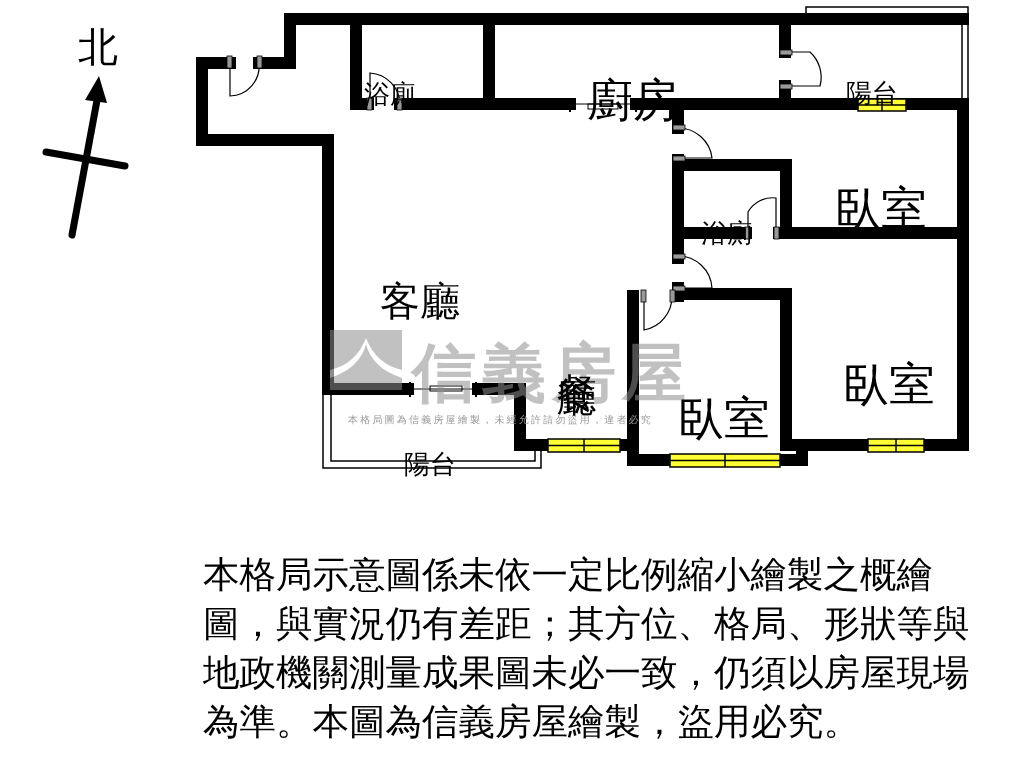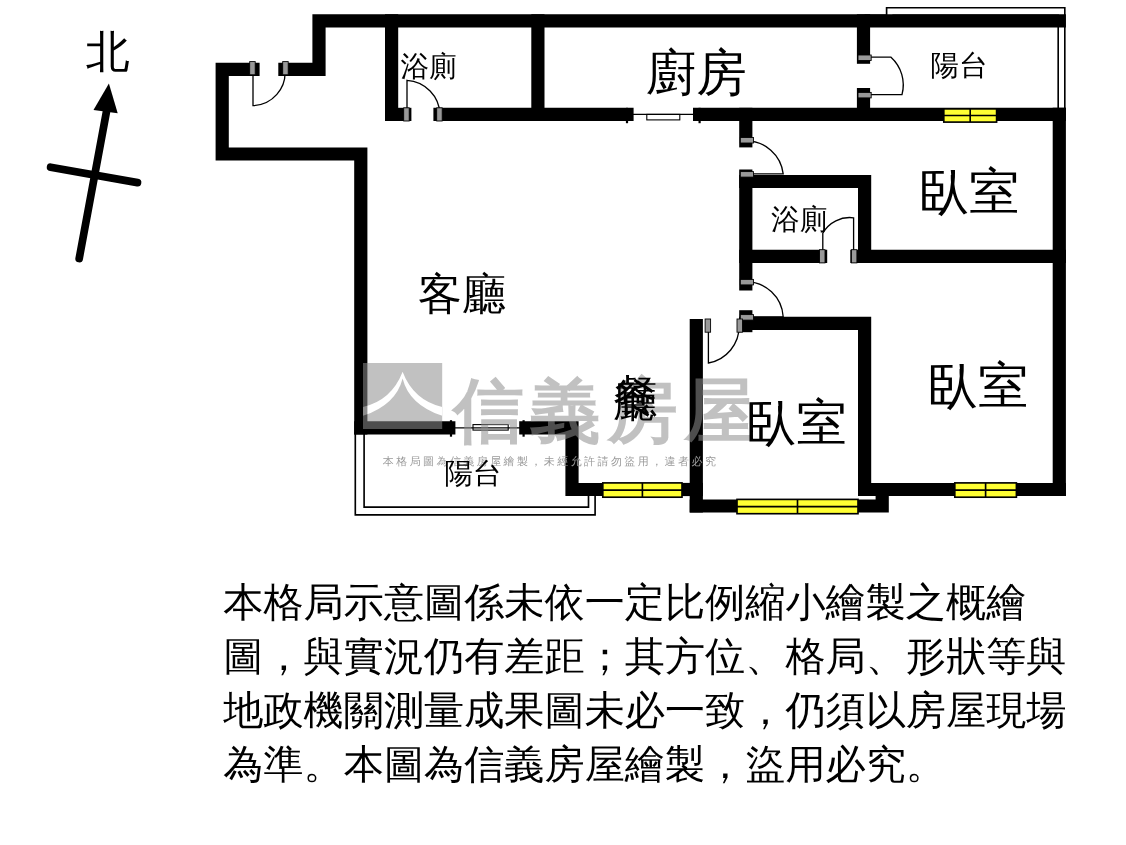--- a/index.html
+++ b/index.html
@@ -1,29 +1,29 @@
 <!DOCTYPE html>
 <html><head>
 <meta charset="utf-8">
 <style>
   html, body { margin: 0; padding: 0; background: #ffffff; }
   body { width: 1024px; height: 768px; position: relative; overflow: hidden;
          font-family: "DejaVu Sans", "Liberation Sans", sans-serif; }
   #plan { position: absolute; left: 0; top: 0; width: 1024px; height: 500px; }
-  .room-label { position: absolute; color: #000; font-family: Liberation Serif, serif; white-space: nowrap; line-height: 1; }
+  .room-label { position: absolute; color: #000; font-family: Liberation Sans, sans-serif; white-space: nowrap; line-height: 1; margin-top: 33px; }
   .lbl-sm { font-size: 26px; }
   .lbl-md { font-size: 46px; }
   .lbl-lg { font-size: 40px; }
   .vertical { writing-mode: vertical-rl; letter-spacing: 2px; }
   .north-label { position: absolute; left: 78px; top: 20px; font-size: 40px; font-family: "DejaVu Serif", "Liberation Serif", serif; color:#000; }
   .wm-brand { position: absolute; left: 330px; top: 330px; height: 70px; display: flex; align-items: flex-start; gap: 10px; opacity: 0.55; }
   .wm-logo { width: 72px; height: 60px; background: #8f8f8f; position: relative; overflow: hidden; }
   .wm-brand-text { font-size: 64px; color: #8f8f8f; font-family: "DejaVu Sans", "Liberation Sans", sans-serif; font-weight: bold; letter-spacing: 6px; }
   .wm-notice { position: absolute; left: 348px; top: 413px; font-size: 10px; color: #9a9a9a; letter-spacing: 2.2px; white-space: nowrap; }
-  .disclaimer { position: absolute; left: 203px; top: 523px; width: 790px; font-size: 36.5px; line-height: 49px; color: #000; font-family: "DejaVu Serif", "Liberation Serif", serif; letter-spacing: 0px; }
+  .disclaimer { position: absolute; left: 203px; top: 550px; width: 790px; font-size: 36.5px; line-height: 49px; color: #000; font-family: "DejaVu Serif", "Liberation Serif", serif; letter-spacing: 0px; }
 </style>
 </head>
 <body>
 
 <svg id="plan" viewBox="0 0 1024 500" xmlns="http://www.w3.org/2000/svg">
 
   <g>
     <line x1="72" y1="235" x2="98" y2="95" stroke="#000" stroke-width="7" stroke-linecap="round"></line>
     <polygon points="99,76 85,100 107,103" fill="#000"></polygon>
     <line x1="46" y1="152" x2="125" y2="166" stroke="#000" stroke-width="7" stroke-linecap="round"></line>

